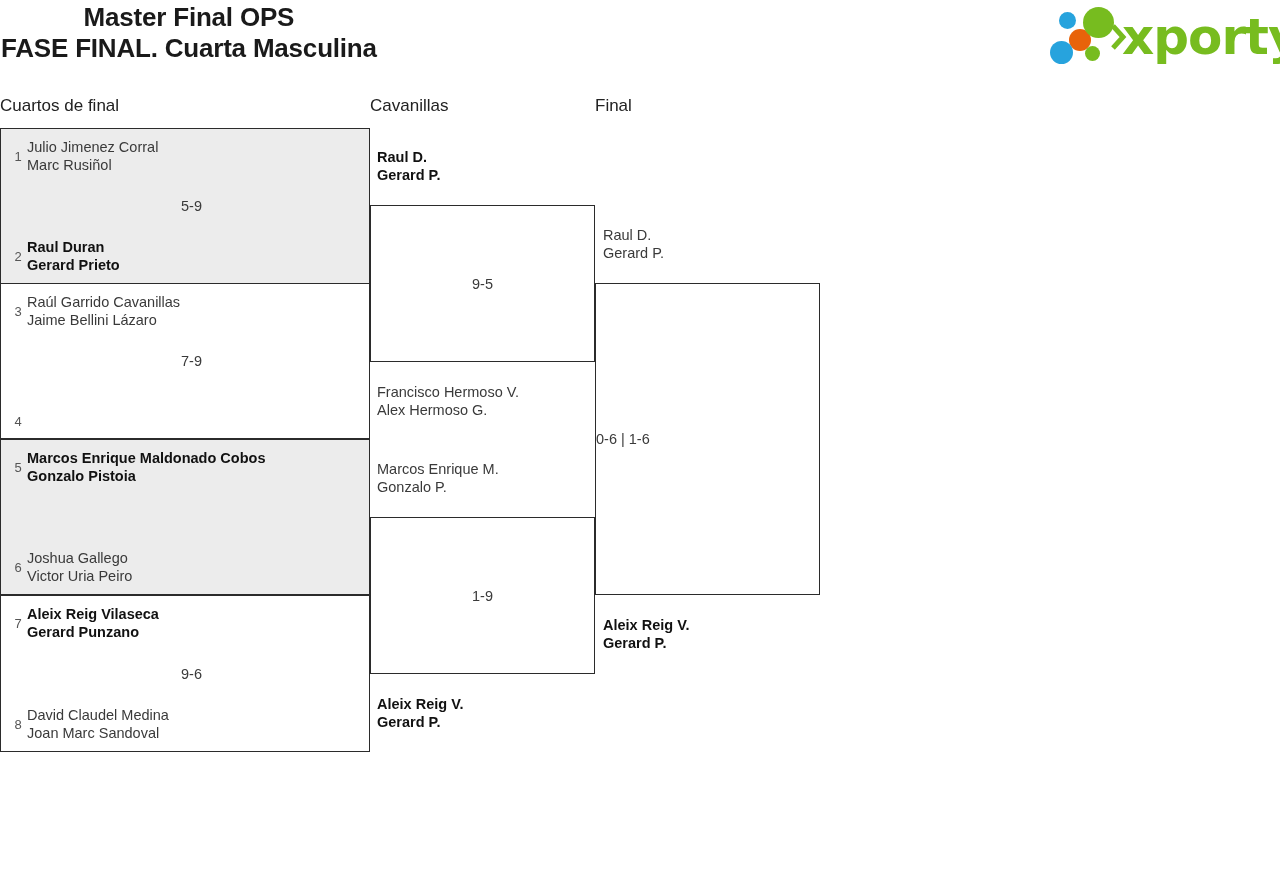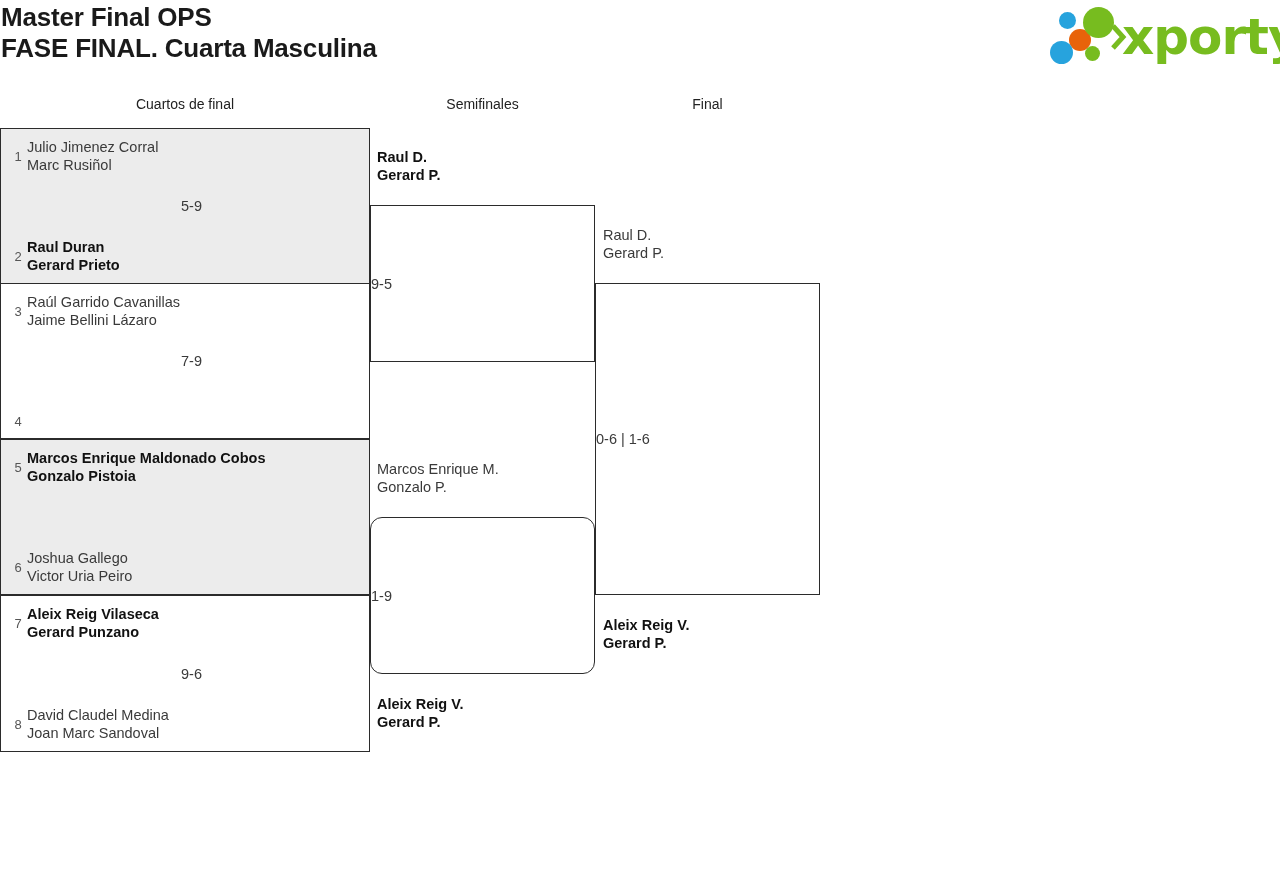--- a/index.html
+++ b/index.html
@@ -13,21 +13,21 @@
     position: relative;
     font-family: "Liberation Sans", "DejaVu Sans", sans-serif;
     color: #222222;
     overflow: hidden;
   }
 
   
   #header {
     position: absolute;
     left: 0; top: 0;
-    width: 1280px; height: 78px;
+    width: 1280px; height: 78px; text-align: center;
   }
   #title-block {
     position: absolute;
     left: 0; top: 0;
     line-height: 1.18;
   }
   .title-line {
     font-size: 26px;
     font-weight: 700;
     color: #1a1a1a;
@@ -62,24 +62,23 @@
     font-weight: 700;
     color: #77bc1f;
     letter-spacing: -1px;
     line-height: 62px;
     font-family: "DejaVu Sans", sans-serif;
   }
 
   
   .col-header {
     position: absolute;
-    font-size: 14px;
+    font-size: 17px;
     font-weight: 400;
     color: #222222;
-    text-align: center;
     white-space: nowrap;
   }
   #hdr-qf  { left: 0px;   top: 96px; width: 370px; }
   #hdr-sf  { left: 370px; top: 96px; width: 225px; }
   #hdr-f   { left: 595px; top: 96px; width: 225px; }
 
   
   #bracket {
     position: absolute;
     left: 0; top: 0;
@@ -144,37 +143,37 @@
   
   .sf-box {
     position: absolute;
     left: 370px;
     width: 225px;
     box-sizing: border-box;
     border: 1px solid #2b2b2b;
     background: #ffffff;
   }
   #sf-1 { top: 205px; height: 157px; }
-  #sf-2 { top: 517px; height: 157px; border-radius: 12px; }
+  #sf-2 { top: 517px; height: 157px; }
 
   .sf-team {
     position: absolute;
     left: 6px;
     font-size: 14.5px;
     line-height: 18px;
     white-space: nowrap;
   }
   .sf-team.above { top: -58px; }
   .sf-team.below { bottom: -58px; }
   .sf-score {
     position: absolute;
     left: 0; right: 0;
     top: 50%;
     transform: translateY(-50%);
-    text-align: left;
+    text-align: center;
     font-size: 14.5px;
     color: #3a3a3a;
   }
 
   
   #f-box {
     position: absolute;
     left: 595px;
     top: 283px;
     width: 225px;
@@ -220,21 +219,21 @@
       <span class="logo-dot" id="dot-green-sm"></span>
       <svg id="logo-chevron" width="16" height="26" viewBox="0 0 16 26">
         <path d="M2 2 L12 13 L2 24" fill="none" stroke="#77bc1f" stroke-width="5" stroke-linecap="butt"></path>
       </svg>
     </div>
     <div id="logo-word">xporty</div>
   </div>
 </div>
 
 <div class="col-header" id="hdr-qf">Cuartos de final</div>
-<div class="col-header" id="hdr-sf">Semifinales</div>
+<div class="col-header" id="hdr-sf">Cavanillas</div>
 <div class="col-header" id="hdr-f">Final</div>
 
 <div id="bracket">
 
   <div class="qf-match shaded" id="qf-1">
     <div class="qf-team top">
       <span class="seed">1</span>
       <span class="names loser">
         <span>Julio Jimenez Corral</span><br>
         <span>Marc Rusiñol</span>
@@ -300,20 +299,26 @@
   </div>
 
   <div class="sf-box" id="sf-1">
     <div class="sf-team above">
       <span class="names winner">
         <span>Raul D.</span><br>
         <span>Gerard P.</span>
       </span>
     </div>
     <div class="sf-score">9-5</div>
+    <div class="sf-team below">
+      <span class="names loser">
+        <span>Francisco Hermoso V.</span><br>
+        <span>Alex Hermoso G.</span>
+      </span>
+    </div>
   </div>
 
   <div class="sf-box" id="sf-2">
     <div class="sf-team above">
       <span class="names loser">
         <span>Marcos Enrique M.</span><br>
         <span>Gonzalo P.</span>
       </span>
     </div>
     <div class="sf-score">1-9</div>

